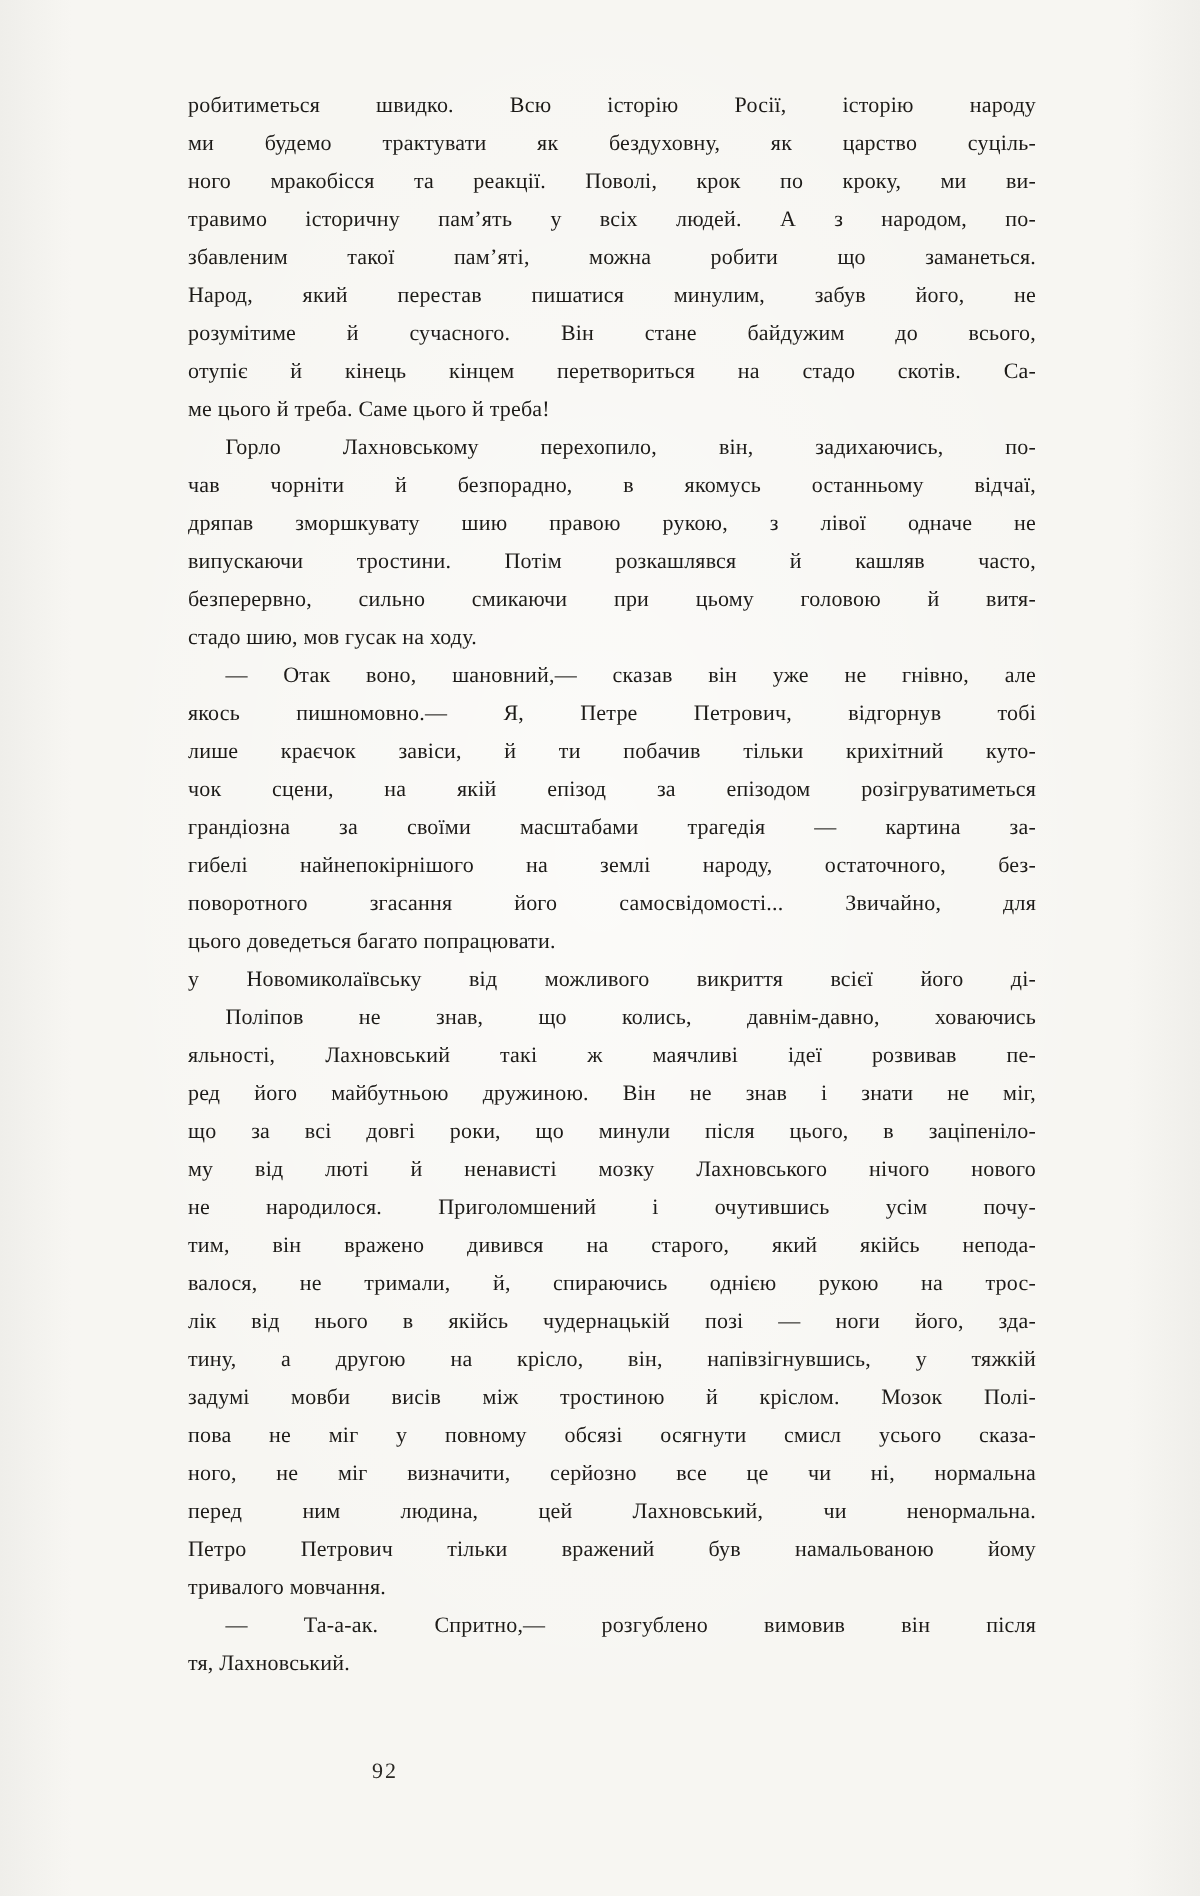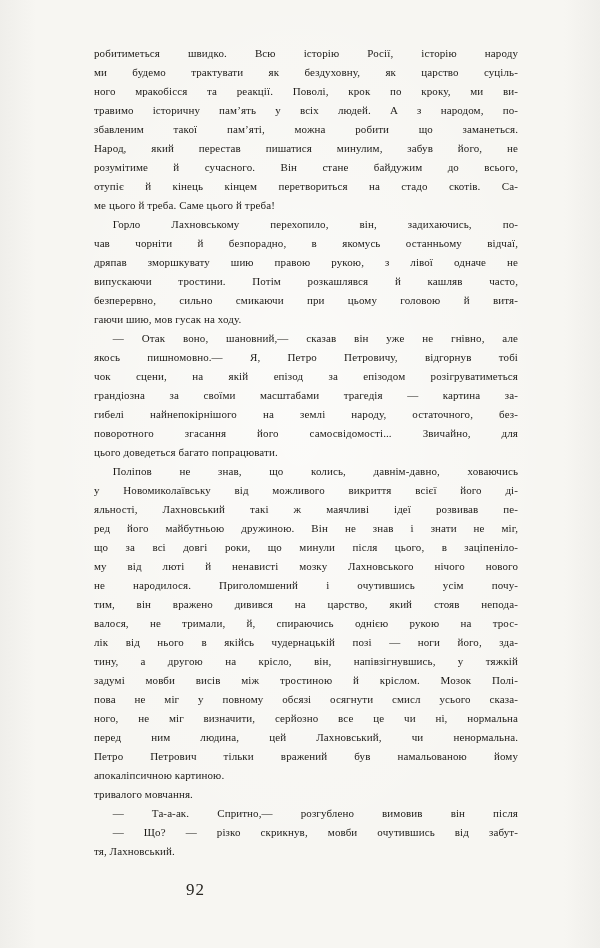--- a/index.html
+++ b/index.html
@@ -50,21 +50,21 @@
     text-indent: 1.7em;
   }
   .page-number {
     position: absolute;
     left: 94px;
     top: 880px;
     width: 424px;
     padding-left: 92px;
     box-sizing: border-box;
     color: #2a2824;
-    font-size: 17px;
+    font-size: 11px;
     letter-spacing: 1px;
   }
 </style>
 </head>
 <body>
 
 <div class="scan-page">
   <div class="text-block">
       <div class="paragraph">
         <div class="line">робитиметься швидко. Всю історію Росії, історію народу</div>
@@ -76,53 +76,52 @@
         <div class="line">розумітиме й сучасного. Він стане байдужим до всього,</div>
         <div class="line">отупіє й кінець кінцем перетвориться на стадо скотів. Са-</div>
         <div class="line last">ме цього й треба. Саме цього й треба!</div>
       </div>
       <div class="paragraph">
         <div class="line indent">Горло Лахновському перехопило, він, задихаючись, по-</div>
         <div class="line">чав чорніти й безпорадно, в якомусь останньому відчаї,</div>
         <div class="line">дряпав зморшкувату шию правою рукою, з лівої одначе не</div>
         <div class="line">випускаючи тростини. Потім розкашлявся й кашляв часто,</div>
         <div class="line">безперервно, сильно смикаючи при цьому головою й витя-</div>
-        <div class="line last">гаючи шию, мов гусак на ходу.</div>
+        <div class="line last">стадо шию, мов гусак на ходу.</div>
       </div>
       <div class="paragraph">
         <div class="line indent">— Отак воно, шановний,— сказав він уже не гнівно, але</div>
-        <div class="line">якось пишномовно.— Я, Петро Петровичу, відгорнув тобі</div>
+        <div class="line">якось пишномовно.— Я, Петре Петрович, відгорнув тобі</div>
+        <div class="line">лише краєчок завіси, й ти побачив тільки крихітний куто-</div>
         <div class="line">чок сцени, на якій епізод за епізодом розігруватиметься</div>
         <div class="line">грандіозна за своїми масштабами трагедія — картина за-</div>
         <div class="line">гибелі найнепокірнішого на землі народу, остаточного, без-</div>
         <div class="line">поворотного згасання його самосвідомості... Звичайно, для</div>
         <div class="line last">цього доведеться багато попрацювати.</div>
       </div>
       <div class="paragraph">
+        <div class="line">у Новомиколаївську від можливого викриття всієї його ді-</div>
         <div class="line indent">Поліпов не знав, що колись, давнім-давно, ховаючись</div>
-        <div class="line">у Новомиколаївську від можливого викриття всієї його ді-</div>
         <div class="line">яльності, Лахновський такі ж маячливі ідеї розвивав пе-</div>
         <div class="line">ред його майбутньою дружиною. Він не знав і знати не міг,</div>
         <div class="line">що за всі довгі роки, що минули після цього, в заціпеніло-</div>
         <div class="line">му від люті й ненависті мозку Лахновського нічого нового</div>
         <div class="line">не народилося. Приголомшений і очутившись усім почу-</div>
-        <div class="line">тим, він вражено дивився на царство, який стояв непода-</div>
+        <div class="line">тим, він вражено дивився на старого, який якійсь непода-</div>
         <div class="line">валося, не тримали, й, спираючись однією рукою на трос-</div>
         <div class="line">лік від нього в якійсь чудернацькій позі — ноги його, зда-</div>
         <div class="line">тину, а другою на крісло, він, напівзігнувшись, у тяжкій</div>
         <div class="line">задумі мовби висів між тростиною й кріслом. Мозок Полі-</div>
         <div class="line">пова не міг у повному обсязі осягнути смисл усього сказа-</div>
         <div class="line">ного, не міг визначити, серйозно все це чи ні, нормальна</div>
         <div class="line">перед ним людина, цей Лахновський, чи ненормальна.</div>
         <div class="line">Петро Петрович тільки вражений був намальованою йому</div>
-        <div class="line last">апокаліпсичною картиною.</div>
       </div>
       <div class="paragraph">
         <div class="line last">тривалого мовчання.</div>
         <div class="line indent">— Та-а-ак. Спритно,— розгублено вимовив він після</div>
       </div>
       <div class="paragraph">
-        <div class="line indent">— Що? — різко скрикнув, мовби очутившись від забут-</div>
         <div class="line last">тя, Лахновський.</div>
       </div>
     </div>
   <div class="page-number">92</div>
 </div>
 
 </body></html>

